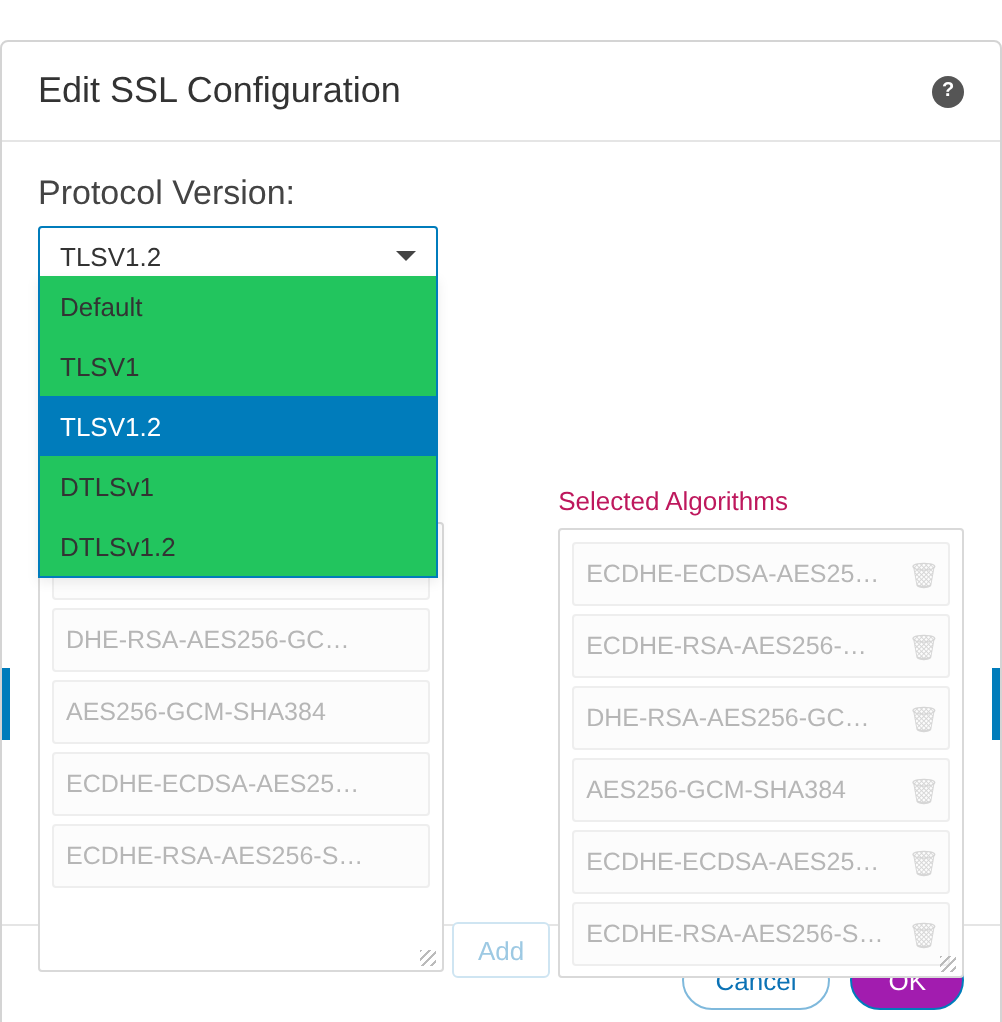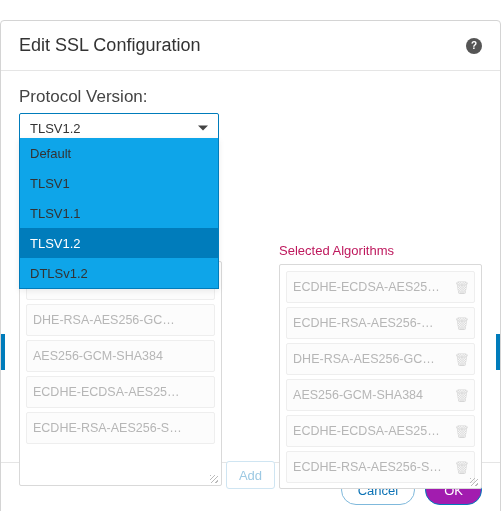--- a/index.html
+++ b/index.html
@@ -32,21 +32,21 @@
   .select .caret {
     position: absolute; right: 10px; top: 50%; transform: translateY(-50%);
     width: 0; height: 0;
     border-left: 5px solid transparent; border-right: 5px solid transparent;
     border-top: 5px solid #444;
   }
   .dropdown {
     position: absolute; left: 18px; top: 67px;
     width: 200px;
     border: 1px solid #007cbb; border-top: none;
-    background: #0ea5e9; z-index: 10;
+    background: #22c55e; z-index: 10;
     box-shadow: 0 2px 6px rgba(0,0,0,0.08);
   }
   .dd-item {
     height: 30px; display: flex; align-items: center;
     padding: 0 10px; font-size: 13px; color: #333; cursor: pointer;
   }
   .dd-item.selected { background: #007cbb; color: #fff; }
   .columns {
     position: absolute; left: 0; right: 0; top: 190px;
     display: flex; padding: 0 18px; gap: 0;
@@ -110,22 +110,22 @@
     <div class="field-label">Protocol Version:</div>
 
     <div class="select">
       <span>TLSV1.2</span>
       <span class="caret"></span>
     </div>
 
     <div class="dropdown">
       <div class="dd-item">Default</div>
       <div class="dd-item">TLSV1</div>
-      <div class="dd-item">TLSV1.1</div>
       <div class="dd-item selected">TLSV1.2</div>
+      <div class="dd-item">DTLSv1</div>
       <div class="dd-item">DTLSv1.2</div>
     </div>
 
     <div class="left-accent"></div>
     <div class="right-accent"></div>
 
     <div class="columns">
 
       <div class="colwrap">
         <div class="listbox">

